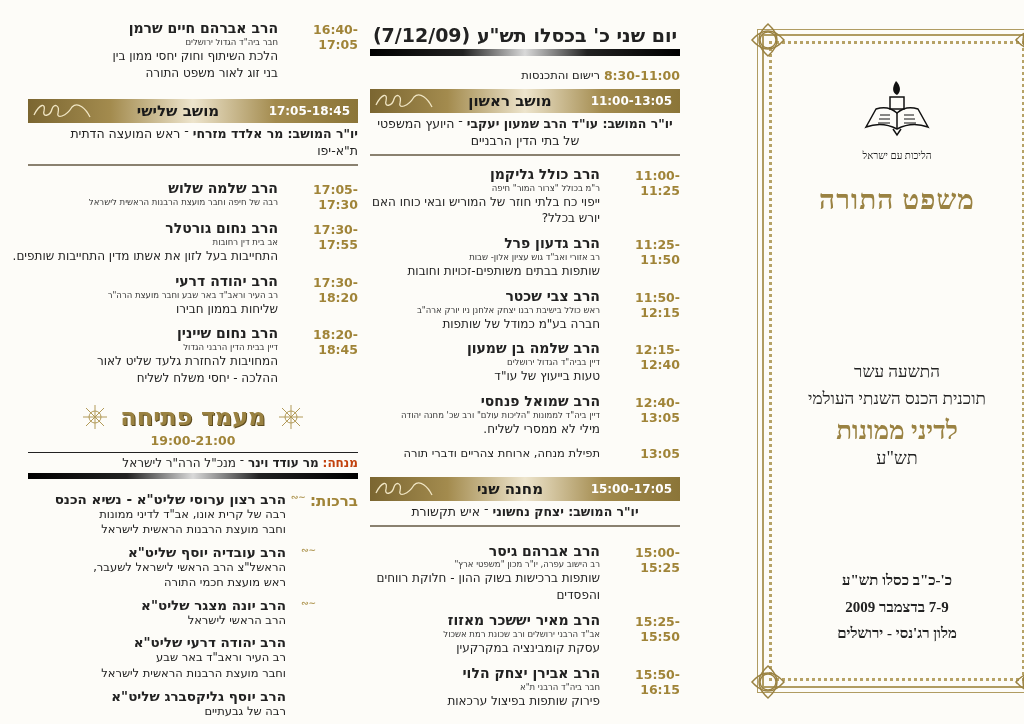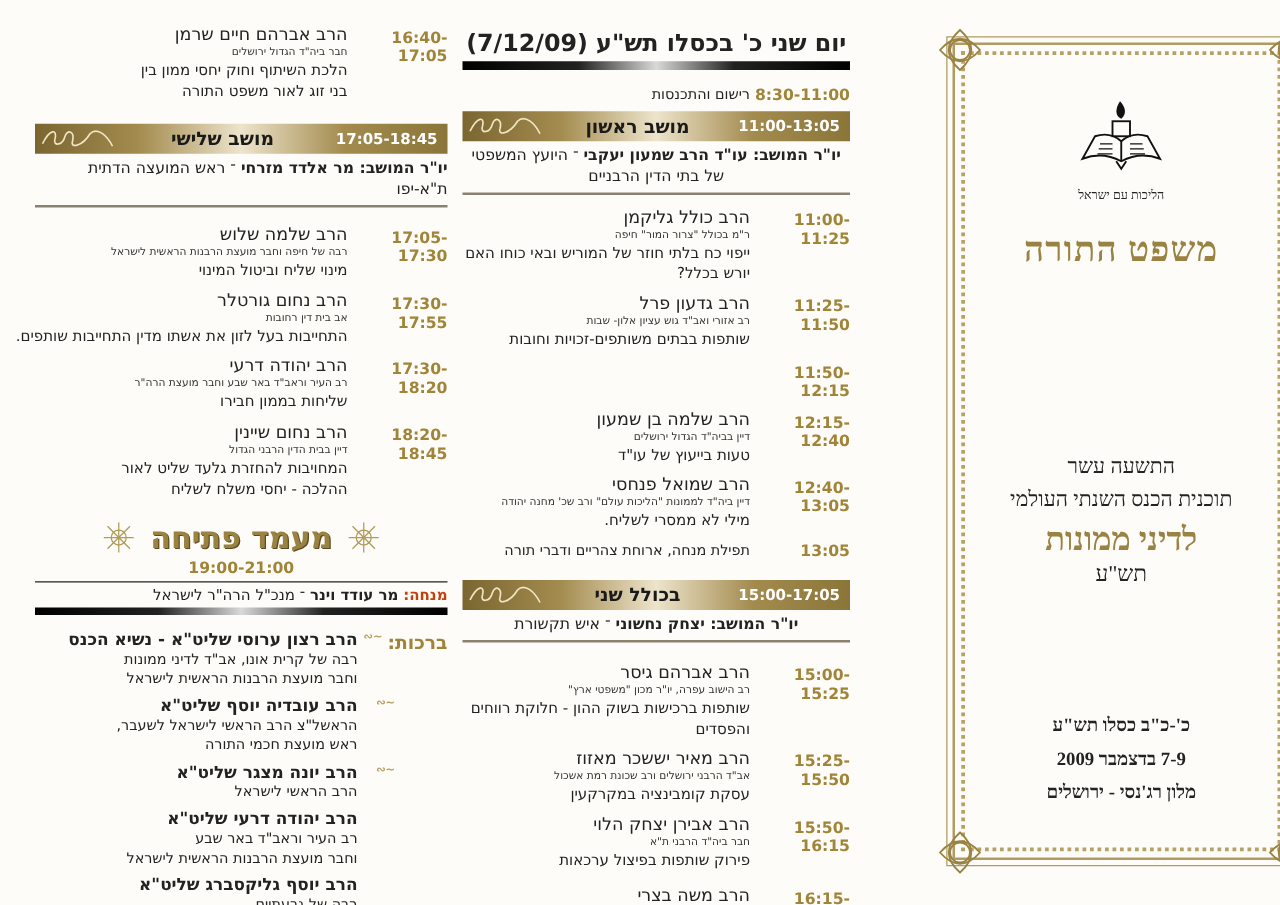--- a/index.html
+++ b/index.html
@@ -24,21 +24,21 @@
   .sess-head .s-time { color: #fff; font-weight: bold; font-size: 12px; padding-right: 8px; width: 100px; text-align: right; }
   .sess-head .s-title { color: #1a1a1a; font-weight: bold; font-size: 15px; flex: 1; text-align: center; padding-left: 70px; }
   .sess-head .flourish { position: absolute; left: 4px; top: 2px; width: 60px; height: 20px; }
   .chair { font-size: 12.5px; padding: 3px 0 4px; border-bottom: 2px solid #8a8170; text-align: right; line-height: 1.35; }
   .chair b { font-weight: bold; }
 
   
   .lect { display: flex; direction: rtl; margin-top: 8px; }
   .lect .time { width: 80px; flex: none; color: #a08438; font-weight: bold; font-size: 12.5px; text-align: right; padding-top: 2px; direction: ltr; }
   .lect .body { flex: 1; text-align: right; }
-  .lect .name { font-weight: normal; font-size: 14px; line-height: 1.2; }
+  .lect .name { font-weight: bold; font-size: 14px; line-height: 1.2; }
   .lect .role { font-size: 8.5px; color: #333; line-height: 1.3; }
   .lect .topic { font-size: 12px; line-height: 1.4; color: #222; }
 
   .simple-row { display: flex; direction: rtl; font-size: 11.5px; margin: 6px 0; }
   .simple-row .time { width: 80px; flex: none; color: #a08438; font-weight: bold; font-size: 12.5px; direction: ltr; text-align: right; }
 
   
   .day-title { text-align: center; font-size: 19px; font-weight: bold; margin-top: 24px; direction: rtl; }
   .bar-grad { height: 7px; margin-top: 3px; background: linear-gradient(to left, #000 0%, #222 30%, #d9d9d9 50%, #222 70%, #000 100%); }
 
@@ -102,21 +102,20 @@
     </div>
     <div class="chair">
       <b><span>יו"ר המושב:</span> <span>מר אלדד מזרחי</span></b> ־ <span>ראש המועצה הדתית ת"א-יפו</span>
     </div>
 
     <div class="lect" style="margin-top:14px">
       <div class="time">17:05-17:30</div>
       <div class="body">
         <div class="name">הרב שלמה שלוש</div>
         <div class="role">רבה של חיפה וחבר מועצת הרבנות הראשית לישראל</div>
-        <div class="topic">מינוי שליח וביטול המינוי</div>
       </div>
     </div>
     <div class="lect">
       <div class="time">17:30-17:55</div>
       <div class="body">
         <div class="name">הרב נחום גורטלר</div>
         <div class="role">אב בית דין רחובות</div>
         <div class="topic" style="white-space:nowrap">התחייבות בעל לזון את אשתו מדין התחייבות שותפים.</div>
       </div>
     </div>
@@ -244,20 +243,25 @@
     <div class="lect">
       <div class="time">11:25-11:50</div>
       <div class="body">
         <div class="name">הרב גדעון פרל</div>
         <div class="role">רב אזורי ואב"ד גוש עציון אלון- שבות</div>
         <div class="topic">שותפות בבתים משותפים-זכויות וחובות</div>
       </div>
     </div>
     <div class="lect">
       <div class="time">11:50-12:15</div>
+      <div class="body">
+        <div class="name">הרב צבי שכטר</div>
+        <div class="role">ראש כולל בישיבת רבנו יצחק אלחנן ניו יורק ארה"ב</div>
+        <div class="topic">חברה בע"מ כמודל של שותפות</div>
+      </div>
     </div>
     <div class="lect">
       <div class="time">12:15-12:40</div>
       <div class="body">
         <div class="name">הרב שלמה בן שמעון</div>
         <div class="role">דיין בביה"ד הגדול ירושלים</div>
         <div class="topic">טעות בייעוץ של עו"ד</div>
       </div>
     </div>
     <div class="lect">
@@ -270,21 +274,21 @@
     </div>
     <div class="simple-row" style="margin-top:8px">
       <span class="time">13:05</span>
       <span>תפילת מנחה, ארוחת צהריים ודברי תורה</span>
     </div>
   </div>
 
   <div style="margin-top:16px">
     <div class="sess-head">
       <span class="s-time">15:00-17:05</span>
-      <span class="s-title">בכולל שני</span>
+      <span class="s-title">מחנה שני</span>
       <svg class="flourish" viewBox="0 0 60 20">
           <path d="M2 14 C8 2, 14 2, 12 10 C10 16, 18 16, 20 8 C22 2, 28 4, 26 12 C24 18, 34 16, 40 6 C46 0, 54 8, 58 16" fill="none" stroke="#f1e6c4" stroke-width="1.3"></path>
         </svg>
     </div>
     <div class="chair" style="text-align:center">
       <b><span>יו"ר המושב:</span> <span>יצחק נחשוני</span></b> ־ <span>איש תקשורת</span>
     </div>
 
     <div class="lect" style="margin-top:16px">
       <div class="time">15:00-15:25</div>

